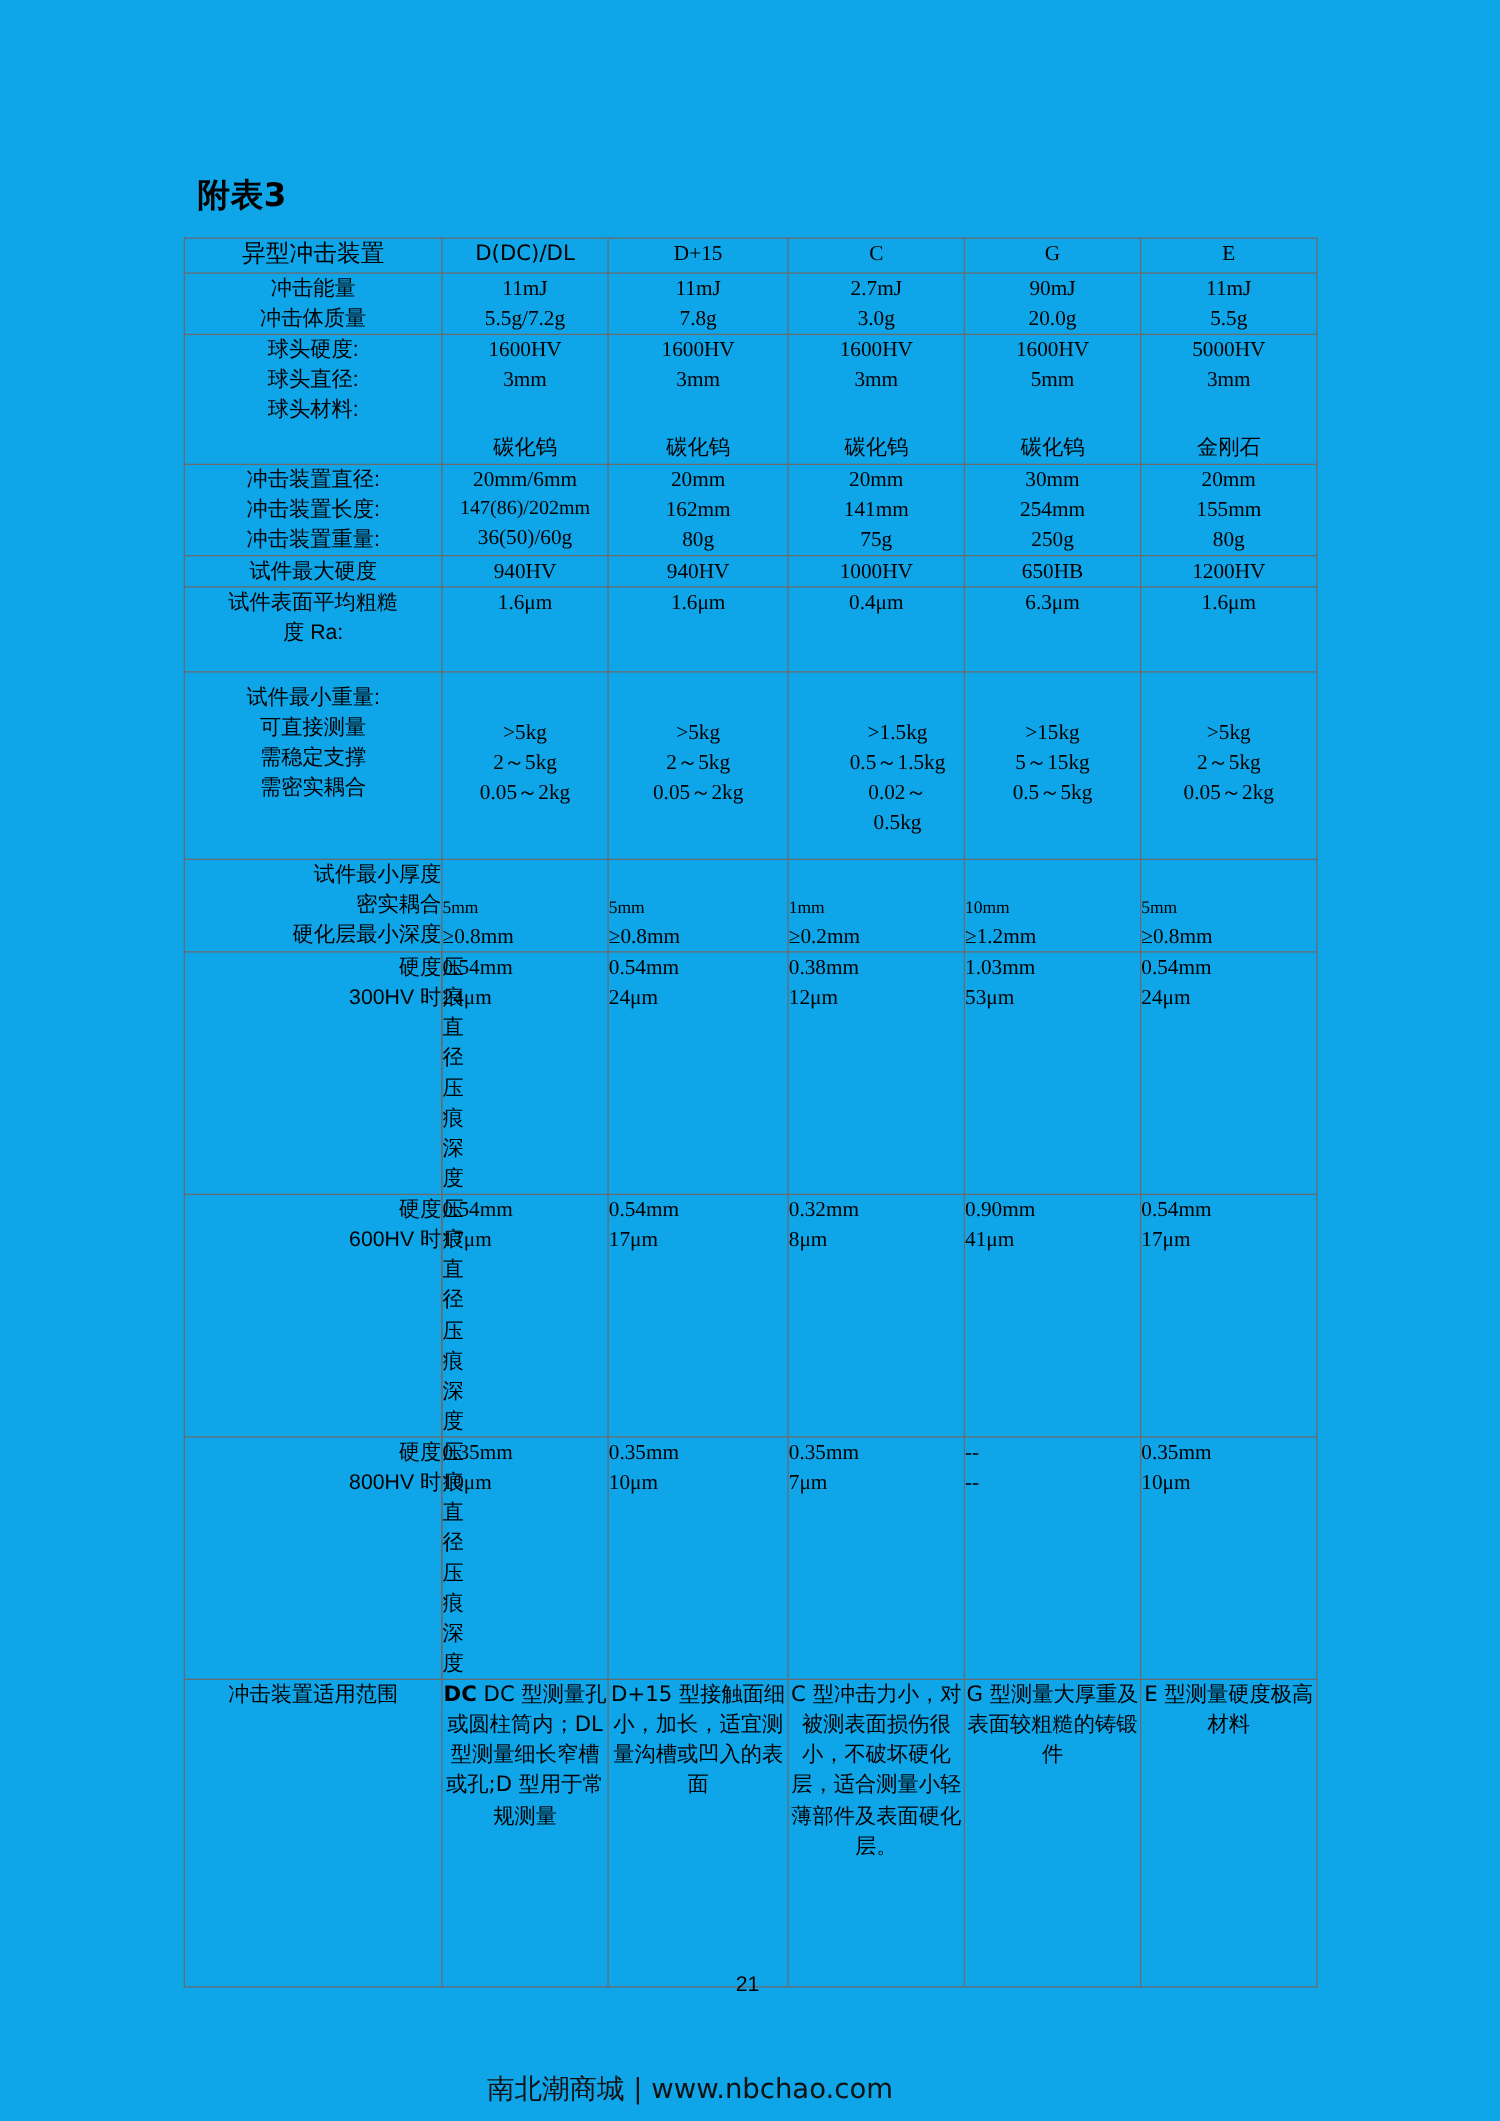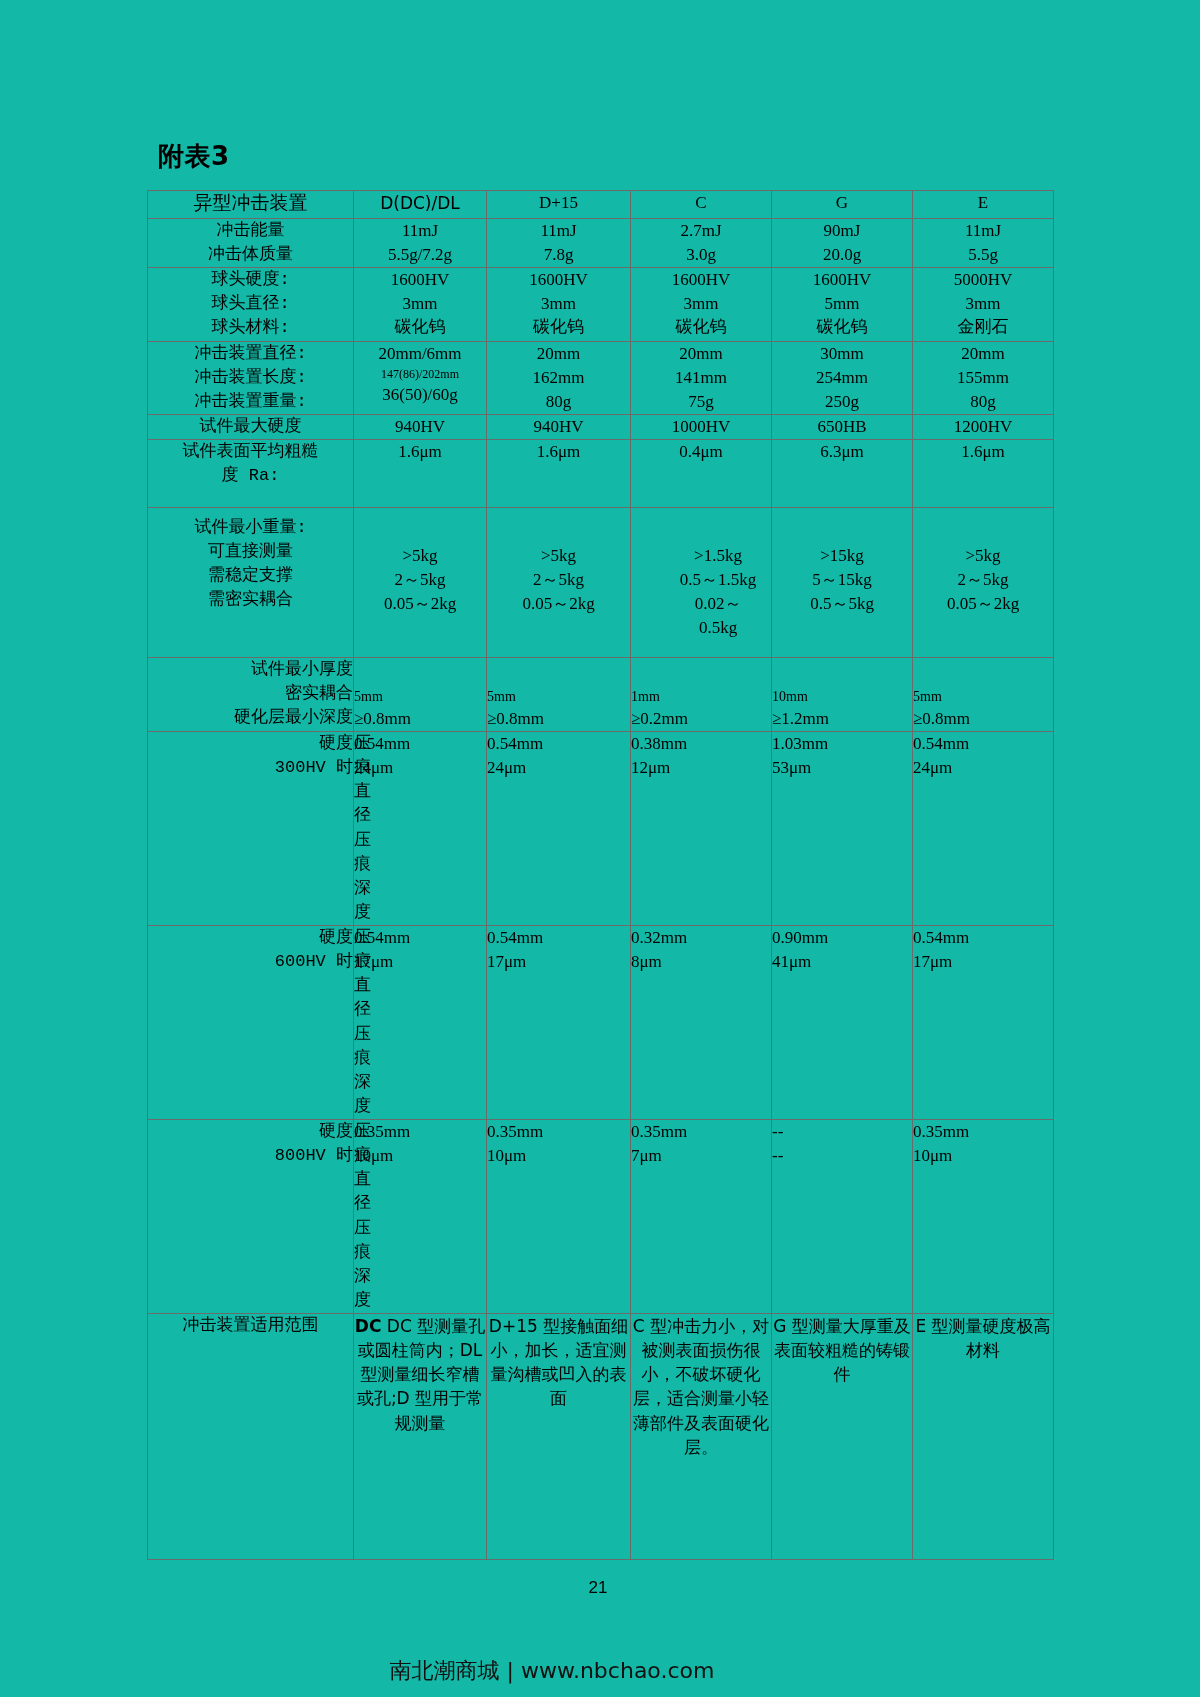--- a/index.html
+++ b/index.html
@@ -15,21 +15,21 @@
     color: #000000;
     overflow: hidden;
   }
 
   .page {
     position: absolute;
     left: 0;
     top: 0;
     width: 1200px;
     height: 1697px;
-    background: #14b8a6;
+    background: #0ea5e9;
   }
 
   .doc-title {
     position: absolute;
     left: 158px;
     top: 139px;
     font-size: 26px;
     font-weight: bold;
     letter-spacing: 0.5px;
     font-family: "DejaVu Sans", "Liberation Sans", sans-serif;
@@ -72,29 +72,30 @@
     text-align: left;
     padding: 3px 8px 4px 8px;
   }
   .ll { 
     text-align: right;
     padding: 3px 8px 4px 10px;
   }
 
   .line { display: block; }
   .small { font-size: 14px; }
-  .tiny  { font-size: 12px; }
+  .tiny  { font-size: 16px; }
 
   .hdr-bold {
     font-family: "DejaVu Sans", "Liberation Sans", sans-serif;
     font-size: 19px;
     font-weight: normal;
   }
   .cn {
-    font-family: Liberation Mono, monospace;
+    font-family: Liberation Sans, sans-serif;
+    margin-top: 30px;
   }
 
   .desc {
     text-align: center;
     padding: 4px 7px 6px 8px;
     font-size: 17px;
     line-height: 1.62;
     font-family: "DejaVu Sans", "Liberation Sans", sans-serif;
   }
   .desc b { font-weight: bold; }

